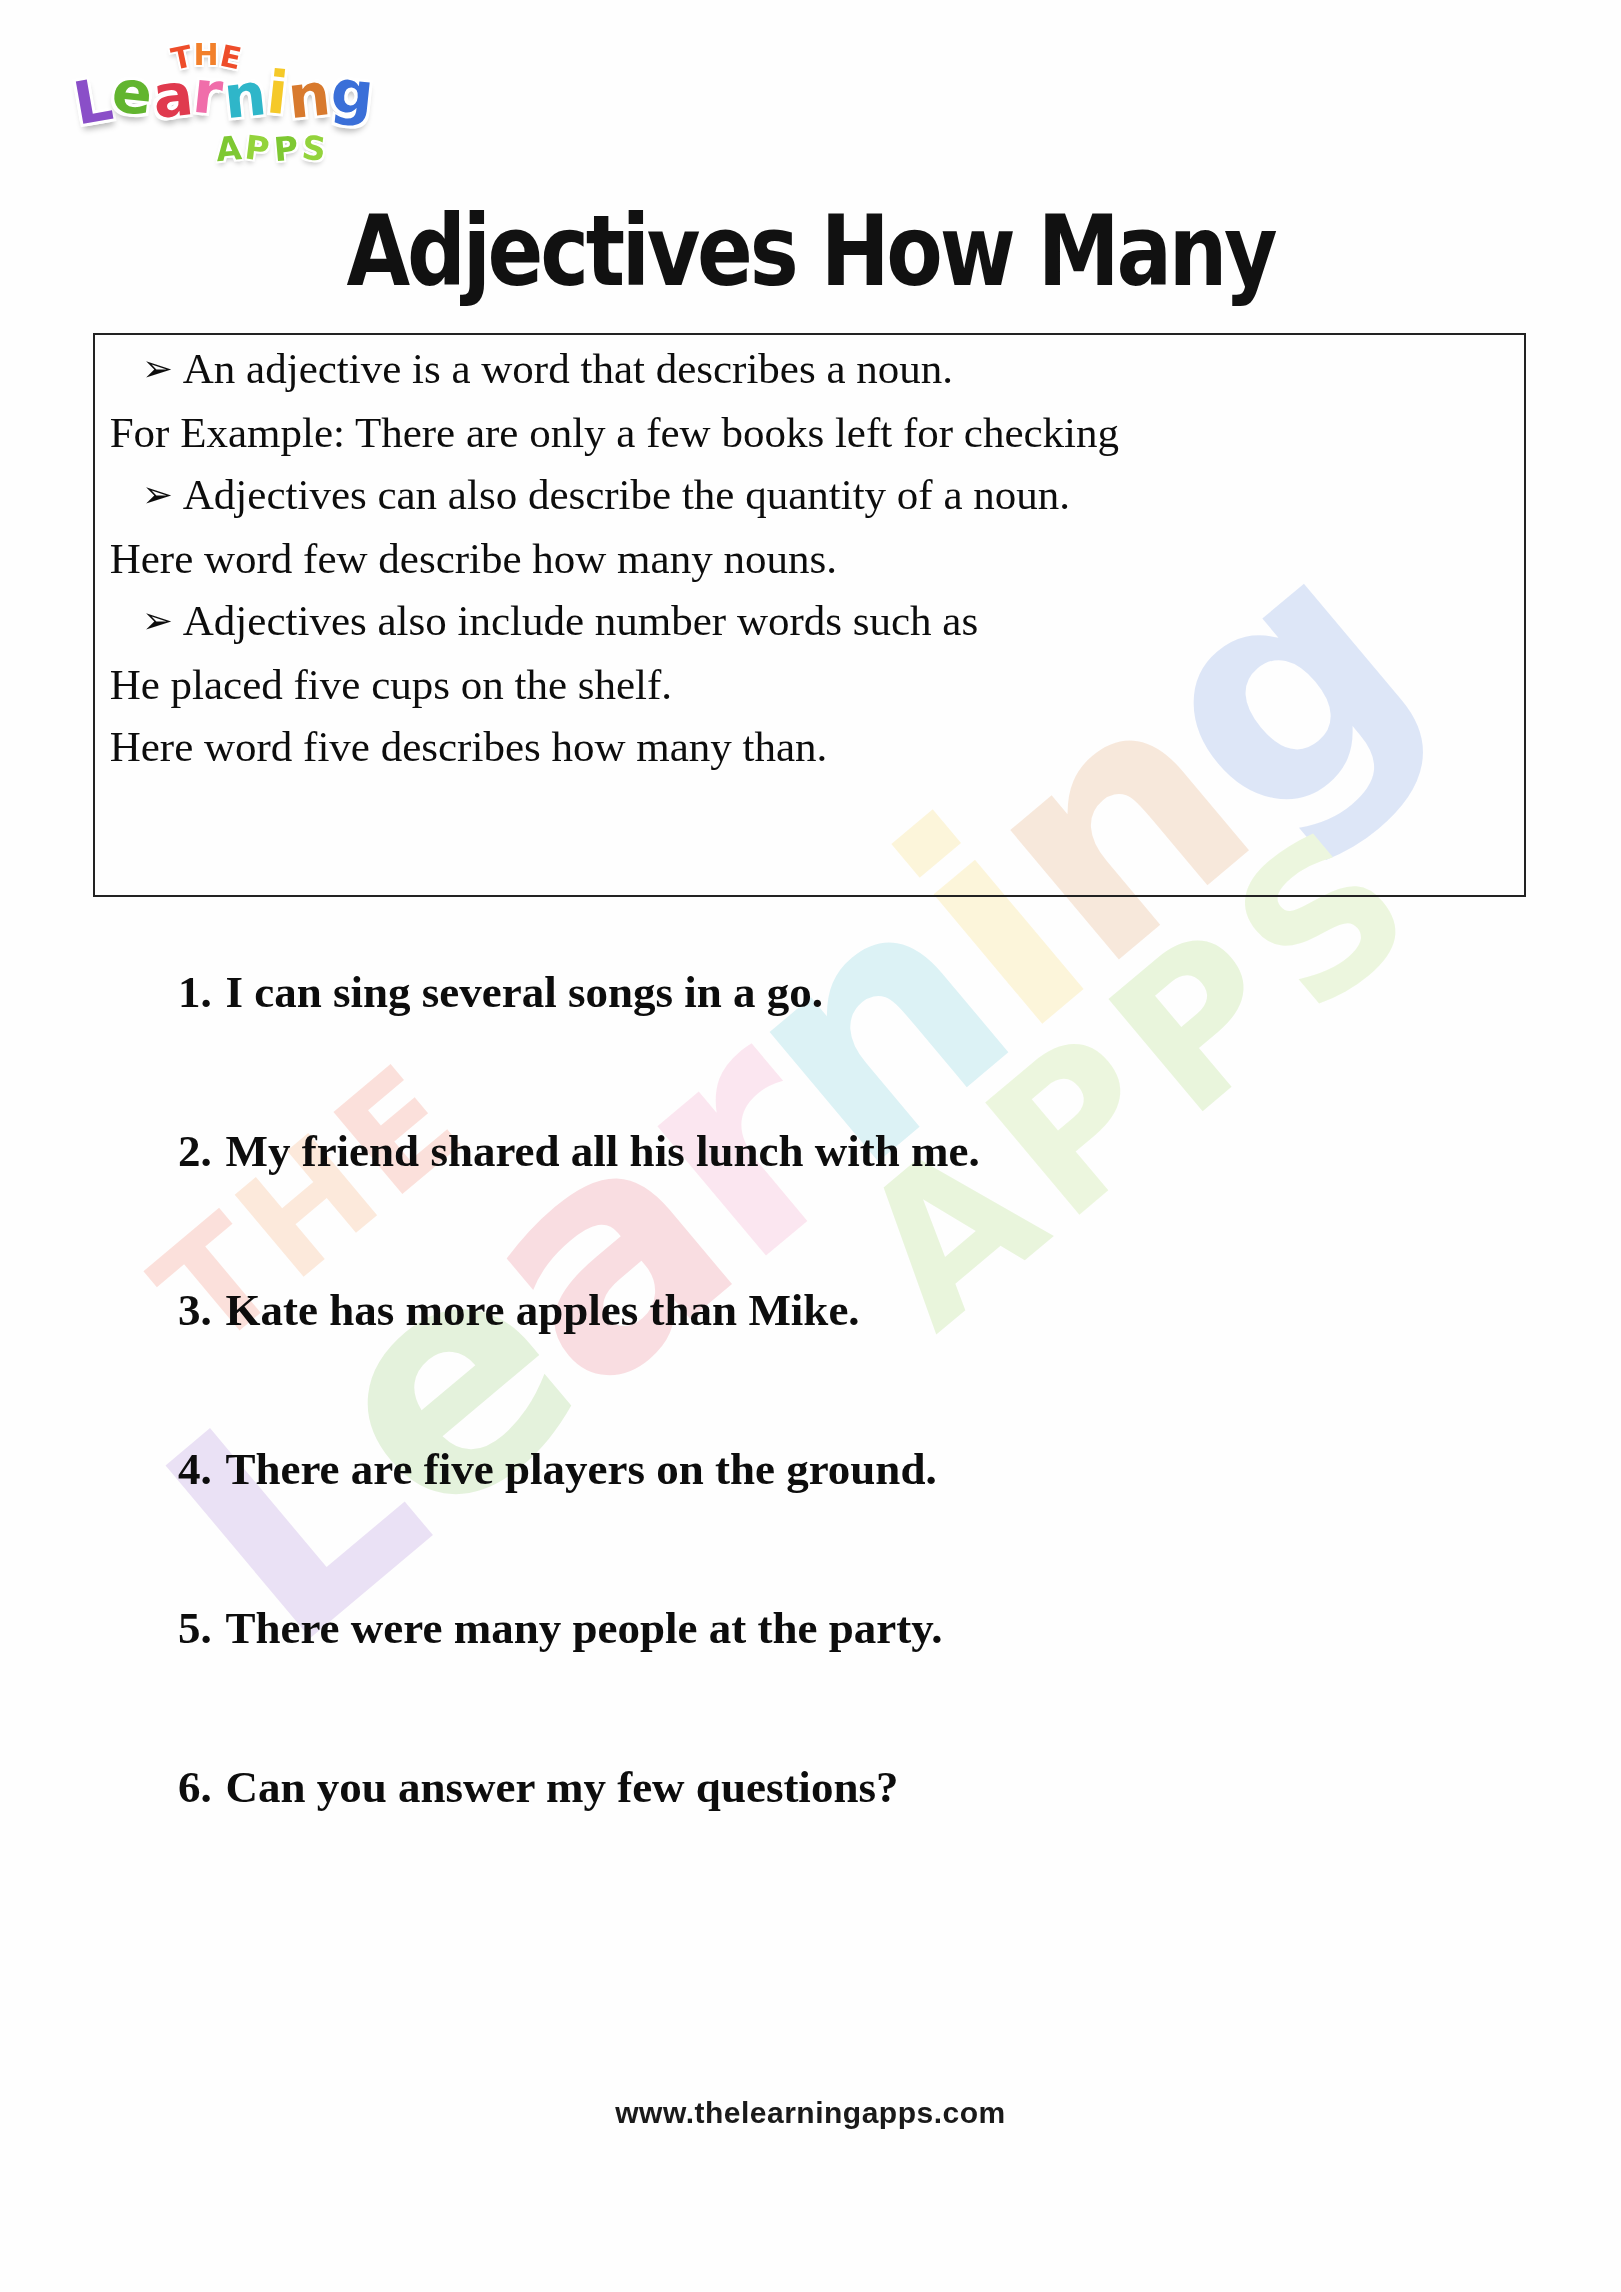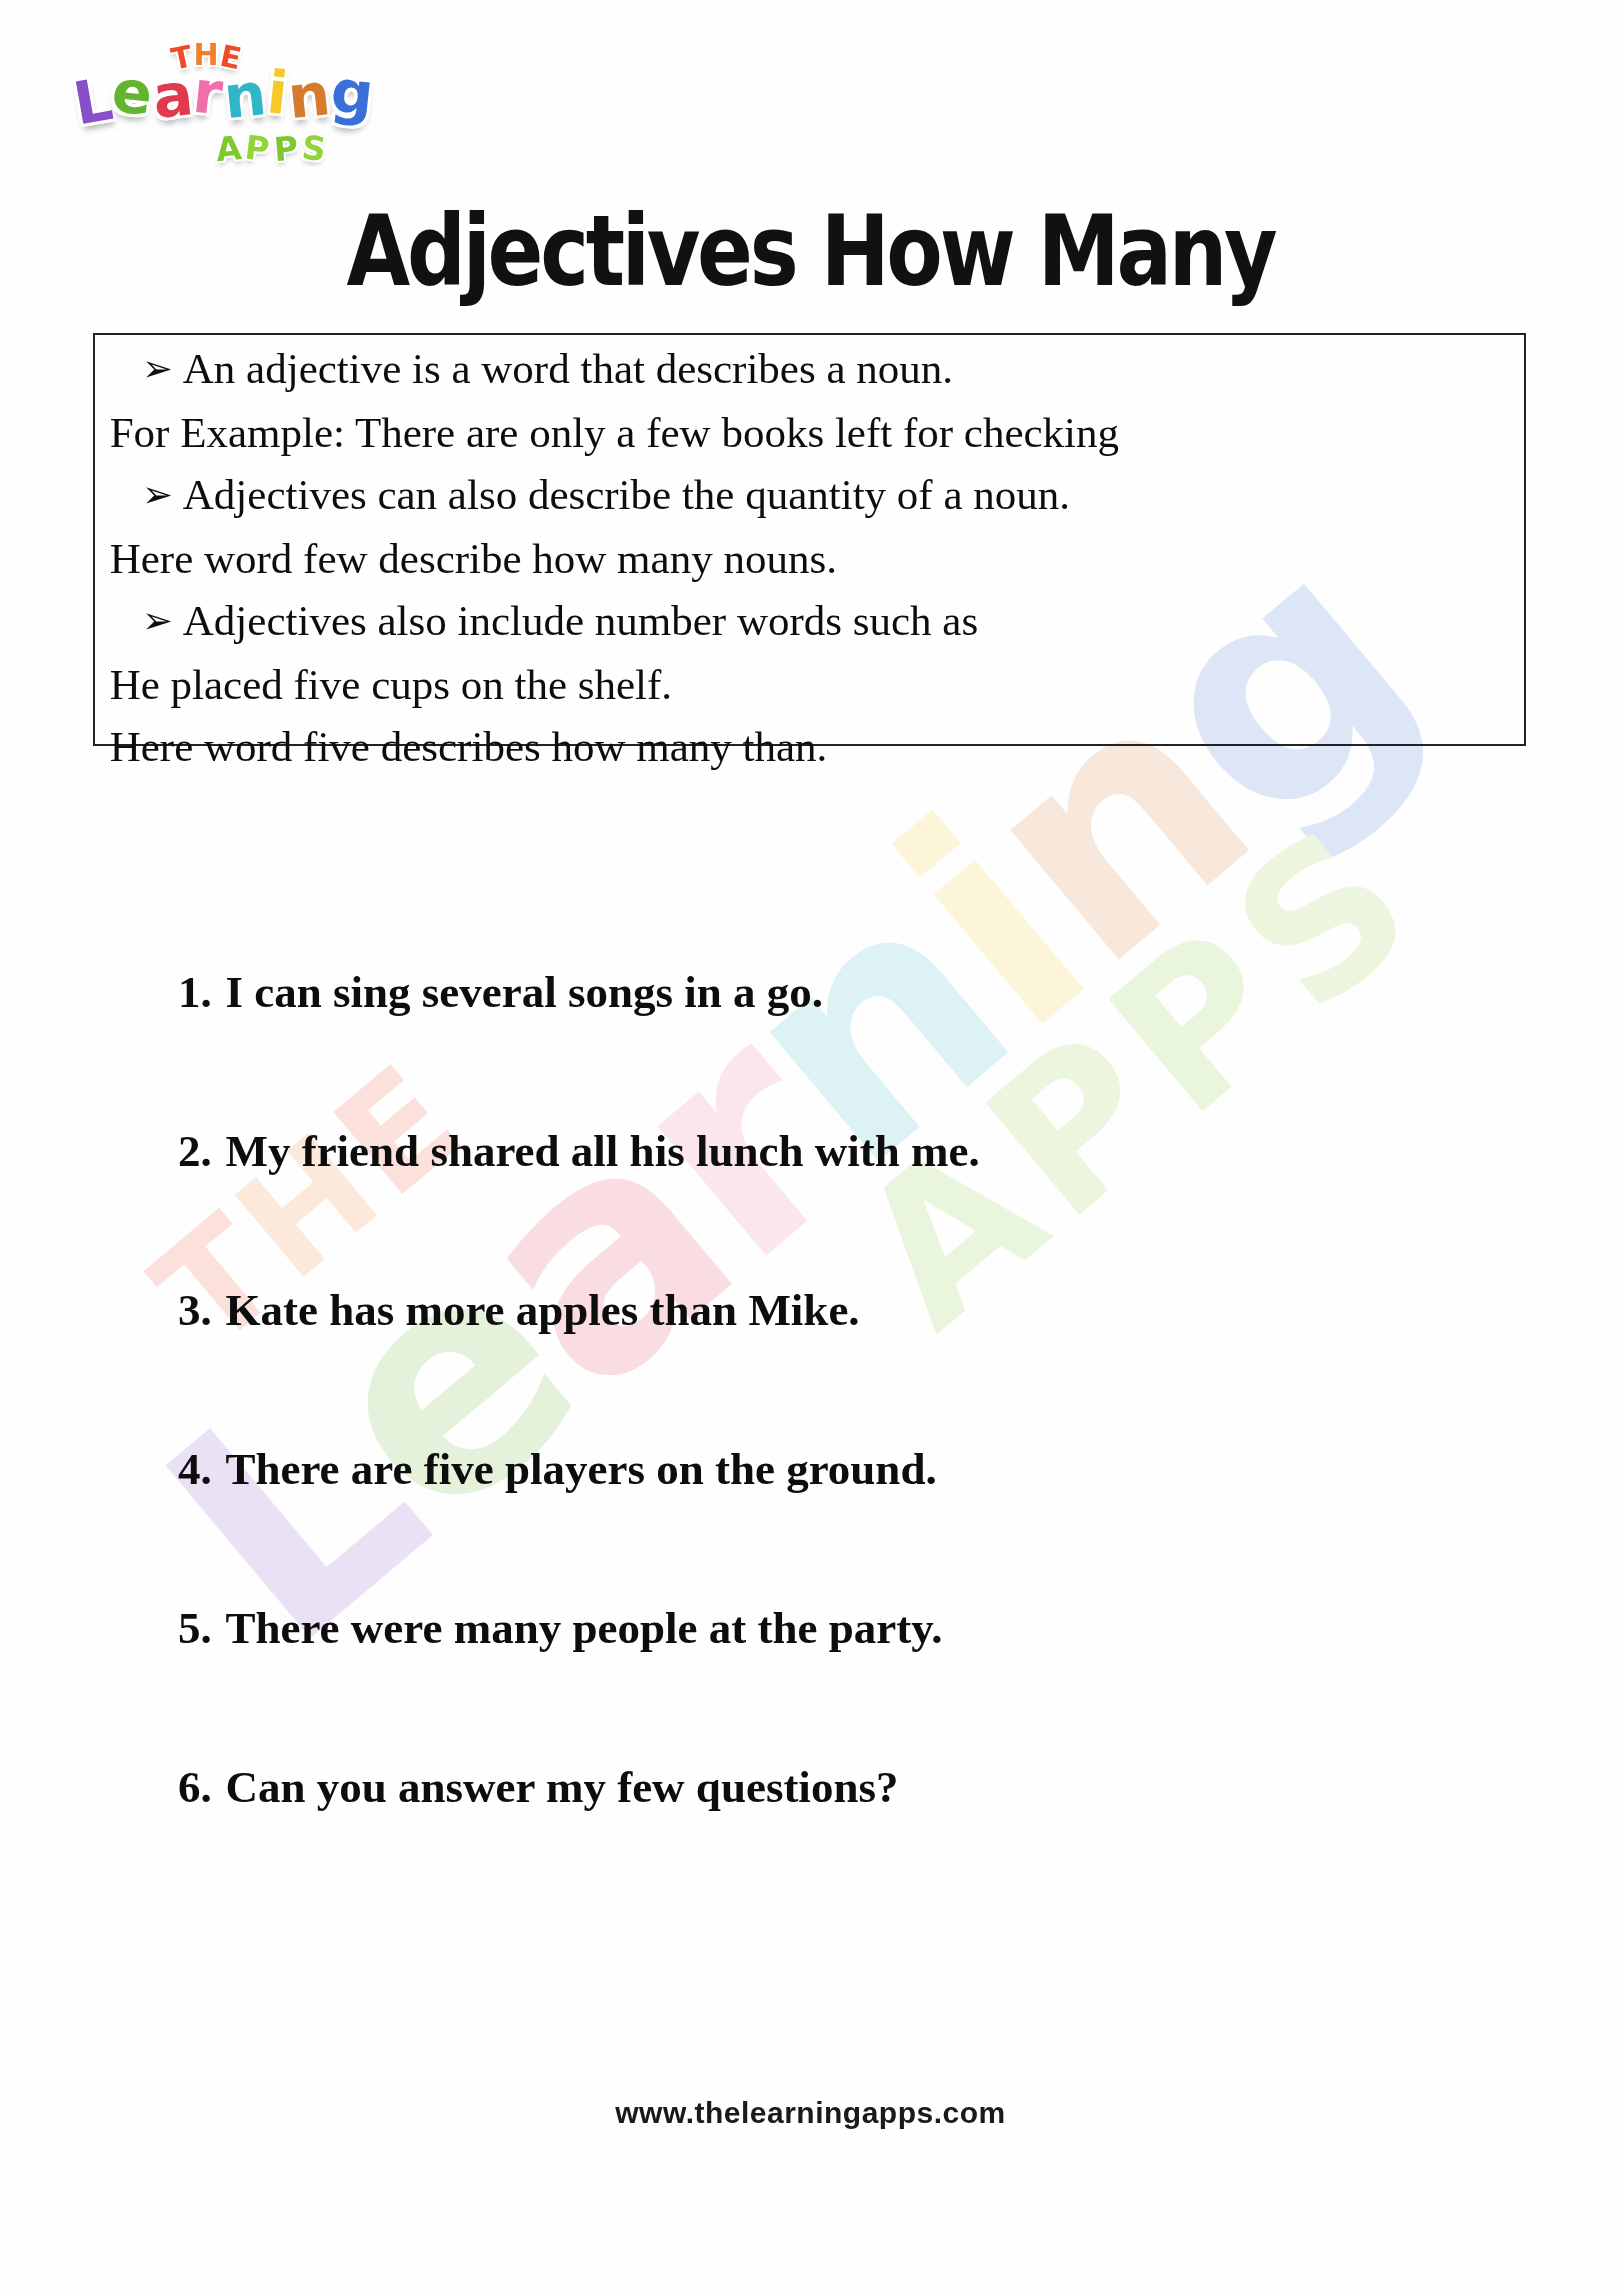--- a/index.html
+++ b/index.html
@@ -61,21 +61,21 @@
     position:absolute; left:0; top:194px; width:100%;
     text-align:center; z-index:1;
     font-family:"DejaVu Sans", sans-serif; font-weight:bold;
     font-size:98px; letter-spacing:-3.9px; color:#111;
     transform:scaleX(0.84); transform-origin:center;
     white-space:nowrap;
   }
 
   
   .info-box {
-    position:absolute; left:93px; top:333px; width:1433px; height:413px;
+    position:absolute; left:93px; top:333px; width:1433px; height:564px;
     border:2.9px solid #222; z-index:1;
     padding-top:2.9px;
     font-size:43px; line-height:62px;
     background:transparent;
   }
   .info-line { white-space:nowrap; padding-left:14.7px; }
   .info-line.bulleted { padding-left:47px; }
   .bullet-glyph { display:inline-block; font-size:37px; margin-right:9.8px; transform:translateY(-2px); }
 
   

